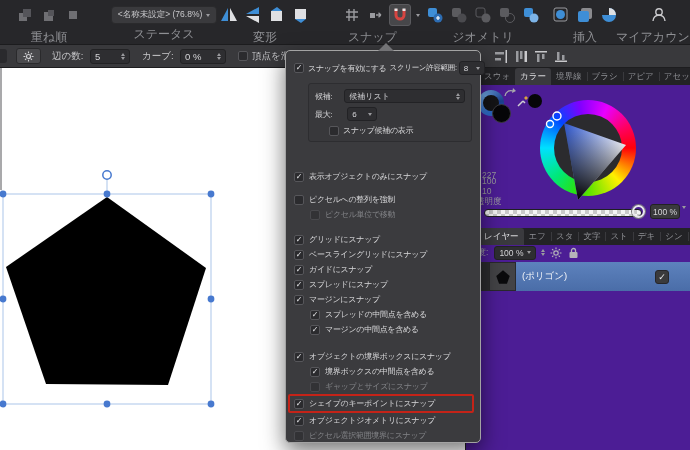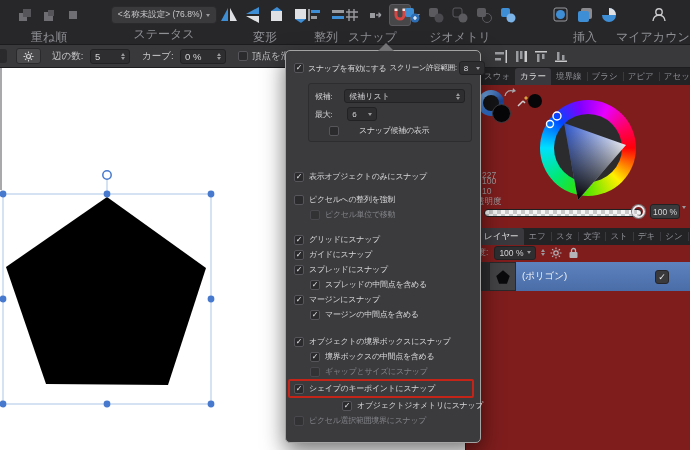--- a/index.html
+++ b/index.html
@@ -29,21 +29,21 @@
   .ct-box { display:flex; align-items:center; justify-content:space-between; padding:0 4px; height:15px; background:#2e2e31; border:1px solid #222224; border-radius:3px; color:#d5d5d8; }
   .ct-btn { display:flex; align-items:center; justify-content:center; height:16px; padding:0 6px; background:#4a4a4d; border:1px solid #2a2a2c; border-radius:3px; }
   .cb { width:10px; height:10px; background:#2b2b2e; border:1px solid #56565a; border-radius:2px; display:inline-flex; align-items:center; justify-content:center; font-size:8px; color:#e8e8ea; line-height:1; flex:0 0 auto; }
   .cb.checked::before { content:"✓"; }
 
   
   .canvas { position:absolute; left:0; top:68px; width:466px; height:382px; background:#ffffff; }
   .page-edge { position:absolute; left:0; top:0; width:2px; height:122px; background:#a9a9ab; }
 
   
-  .right-col { position:absolute; left:465px; top:68px; width:225px; height:382px; background:#7f1d1d; border-left:1px solid #202022; overflow:hidden; }
+  .right-col { position:absolute; left:465px; top:68px; width:225px; height:382px; background:#4c1d95; border-left:1px solid #202022; overflow:hidden; }
   .tabbar { position:absolute; left:0; width:225px; height:17px; background:#232326; display:flex; align-items:stretch; padding-left:13px; }
   .tab { display:flex; align-items:center; padding:0 5px; font-size:8.5px; color:#909196; position:relative; cursor:default; white-space:nowrap; }
   .tab + .tab::before { content:""; position:absolute; left:0; top:4px; bottom:4px; width:1px; background:#3a3a3e; }
   .tab.active { background:#3a3a3e; color:#e2e2e5; border-radius:3px 3px 0 0; }
   .tab.active::before, .tab.active + .tab::before { display:none; }
 
   .wheel-ring { position:absolute; left:74px; top:32px; width:96px; height:96px; border-radius:50%;
      background:conic-gradient(from 90deg,#ff0008 0%,#ff8400 7%,#fff000 13%,#30e000 28%,#00e876 38%,#00e0ff 50%,#0048ff 62%,#8000ff 72%,#e800ff 82%,#ff0060 92%,#ff0008 100%); }
   .wheel-hole { position:absolute; left:88px; top:46px; width:68px; height:68px; border-radius:50%; background:#2b2b2e; }
   .cvalues { position:absolute; left:16px; font-size:8.5px; color:#9b9c9f; }
@@ -140,38 +140,20 @@
         <div class="ti">
             <svg width="18" height="18">
               <rect x="3" y="3" width="11" height="10" fill="#dfe0e3"></rect>
               <path d="M3 13 L9 17 L14 13 Z" fill="#3e8ed6"></path>
             </svg>
           </div>
       </div>
       <div class="tlabel">変形</div>
     </div>
 
-    <div class="tgroup" style="left:306px;width:40px;">
-      <div class="ticons">
-        <div class="ti">
-            <svg width="16" height="16">
-              <rect x="2" y="2" width="2" height="12" fill="#9a9b9f"></rect>
-              <rect x="5" y="3" width="9" height="3" fill="#3e8ed6"></rect>
-              <rect x="5" y="9" width="6" height="3" fill="#9a9b9f"></rect>
-            </svg>
-          </div>
-        <div class="ti">
-            <svg width="16" height="16">
-              <rect x="2" y="3" width="12" height="3" fill="#9a9b9f"></rect>
-              <rect x="2" y="9" width="12" height="3" fill="#3e8ed6"></rect>
-            </svg>
-          </div>
-      </div>
-      <div class="tlabel">整列</div>
-    </div>
 
     <div class="tgroup" style="left:346px;width:72px;">
       <div class="ticons">
         <div class="ti">
             <svg width="14" height="14">
               <path d="M4 1 V13 M9 1 V13 M1 4 H13 M1 9 H13" stroke="#9a9b9f" stroke-width="1.4" fill="none"></path>
             </svg>
           </div>
         <div class="ti">
             <svg width="14" height="14">
@@ -186,21 +168,21 @@
               <rect x="10.5" y="1.5" width="3" height="2.5" fill="#e8e8ea"></rect>
             </svg>
           </div>
         <div class="ti" style="width:10px;">
             <span class="caret-d sm"></span>
           </div>
       </div>
       <div class="tlabel" style="align-self:flex-start;margin-left:2px;">スナップ</div>
     </div>
 
-    <div class="tgroup" style="left:401px;width:118px;">
+    <div class="tgroup" style="left:424px;width:118px;">
       <div class="ticons">
         <div class="ti">
             <svg width="18" height="18">
               <rect x="2" y="2" width="9" height="9" rx="2" fill="#3e8ed6"></rect>
               <circle cx="12" cy="12" r="4.5" fill="#2d6db3"></circle>
               <path d="M12 10 V14 M10 12 H14" stroke="#fff" stroke-width="1.2"></path>
             </svg>
           </div>
         <div class="ti">
             <svg width="18" height="18">
@@ -505,21 +487,21 @@
             </span>
           </span>
       </div>
       <div class="sp-row" style="padding:0;margin-top:4px;gap:15px;">
         <span class="sp-label">最大:</span>
         <span class="sp-box" style="width:30px;">
             <span>6</span>
             <span class="caret-d sm"></span>
           </span>
       </div>
-      <div class="sp-row" style="padding:0;margin-top:4px;margin-left:14px;gap:20px;align-items:flex-end;">
+      <div class="sp-row" style="padding:0;margin-top:4px;margin-left:14px;gap:4px;align-items:flex-end;">
         <span class="cb"></span>
         <span class="sp-label">スナップ候補の表示</span>
       </div>
     </div>
 
     <div class="snap-options" id="snap-options">
         <div class="snap-row">
           <span class="cb checked"></span>
           <span>表示オブジェクトのみにスナップ</span>
         </div>
@@ -530,33 +512,37 @@
         <div class="snap-row ind dim">
           <span class="cb"></span>
           <span>ピクセル単位で移動</span>
         </div>
         <div class="snap-row" style="margin-top: 10px;">
           <span class="cb checked"></span>
           <span>グリッドにスナップ</span>
         </div>
         <div class="snap-row">
           <span class="cb checked"></span>
+          <span>ベースライングリッドにスナップ</span>
+        </div>
+        <div class="snap-row">
+          <span class="cb checked"></span>
           <span>ガイドにスナップ</span>
         </div>
         <div class="snap-row">
           <span class="cb checked"></span>
           <span>スプレッドにスナップ</span>
         </div>
+        <div class="snap-row">
+          <span class="cb checked"></span>
+          <span>マージンにスナップ</span>
+        </div>
         <div class="snap-row ind">
           <span class="cb checked"></span>
           <span>スプレッドの中間点を含める</span>
-        </div>
-        <div class="snap-row">
-          <span class="cb checked"></span>
-          <span>マージンにスナップ</span>
         </div>
         <div class="snap-row ind">
           <span class="cb checked"></span>
           <span>マージンの中間点を含める</span>
         </div>
         <div class="snap-row" style="margin-top: 12px;">
           <span class="cb checked"></span>
           <span>オブジェクトの境界ボックスにスナップ</span>
         </div>
         <div class="snap-row ind">
@@ -564,21 +550,21 @@
           <span>境界ボックスの中間点を含める</span>
         </div>
         <div class="snap-row ind dim">
           <span class="cb"></span>
           <span>ギャップとサイズにスナップ</span>
         </div>
         <div class="snap-row hl" style="margin-top: 2px;">
           <span class="cb checked"></span>
           <span>シェイプのキーポイントにスナップ</span>
         </div>
-        <div class="snap-row" style="margin-top: 2px; margin-left: 48px;">
+        <div class="snap-row" style="margin-top: 2px;">
           <span class="cb checked"></span>
           <span>オブジェクトジオメトリにスナップ</span>
         </div>
         <div class="snap-row dim">
           <span class="cb"></span>
           <span>ピクセル選択範囲境界にスナップ</span>
         </div>
       </div>
   </div>
 

